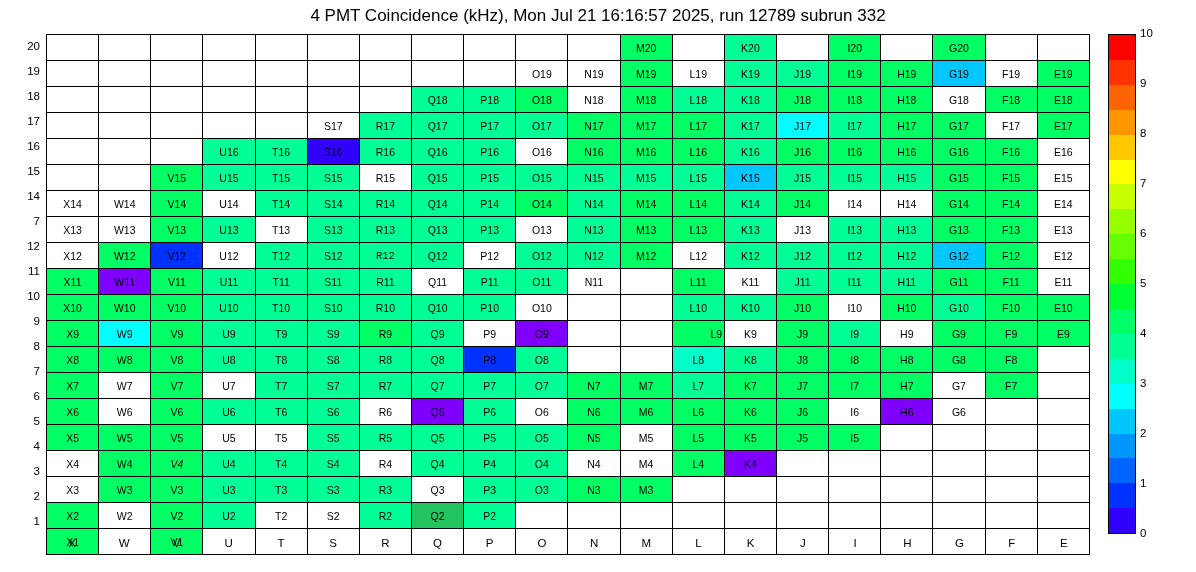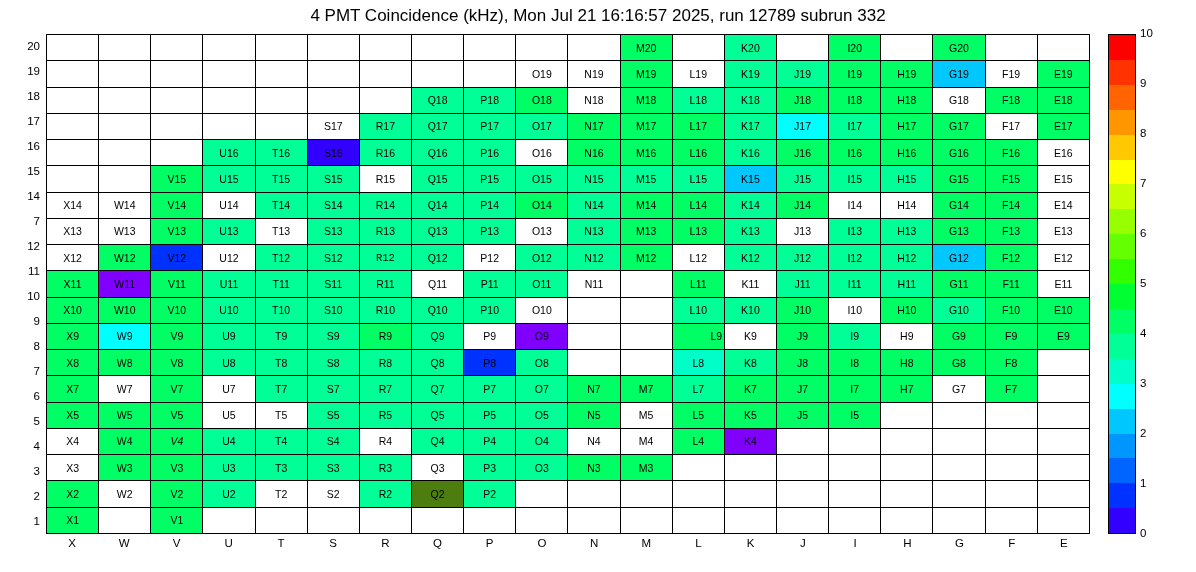--- a/index.html
+++ b/index.html
@@ -382,20 +382,42 @@
             <td style="background: rgb(0, 255, 150);">L7</td>
             <td style="background: rgb(0, 255, 100);">K7</td>
             <td style="background: rgb(0, 255, 100);">J7</td>
             <td style="background: rgb(0, 255, 100);">I7</td>
             <td style="background: rgb(0, 255, 100);">H7</td>
             <td style="background: rgb(255, 255, 255);">G7</td>
             <td style="background: rgb(0, 255, 100);">F7</td>
             <td style="background: rgb(255, 255, 255);"></td>
           </tr>
           <tr>
+            <td style="background: rgb(0, 255, 100);">X6</td>
+            <td style="background: rgb(255, 255, 255);">W6</td>
+            <td style="background: rgb(0, 255, 100);">V6</td>
+            <td style="background: rgb(0, 255, 150);">U6</td>
+            <td style="background: rgb(0, 255, 150);">T6</td>
+            <td style="background: rgb(0, 255, 150);">S6</td>
+            <td style="background: rgb(255, 255, 255);">R6</td>
+            <td style="background: rgb(127, 0, 255);">Q6</td>
+            <td style="background: rgb(0, 255, 150);">P6</td>
+            <td style="background: rgb(255, 255, 255);">O6</td>
+            <td style="background: rgb(0, 255, 100);">N6</td>
+            <td style="background: rgb(0, 255, 100);">M6</td>
+            <td style="background: rgb(0, 255, 100);">L6</td>
+            <td style="background: rgb(0, 255, 100);">K6</td>
+            <td style="background: rgb(0, 255, 100);">J6</td>
+            <td style="background: rgb(255, 255, 255);">I6</td>
+            <td style="background: rgb(127, 0, 255);">H6</td>
+            <td style="background: rgb(255, 255, 255);">G6</td>
+            <td style="background: rgb(255, 255, 255);"></td>
+            <td style="background: rgb(255, 255, 255);"></td>
+          </tr>
+          <tr>
             <td style="background: rgb(0, 255, 100);">X5</td>
             <td style="background: rgb(0, 255, 100);">W5</td>
             <td style="background: rgb(0, 255, 100);">V5</td>
             <td style="background: rgb(255, 255, 255);">U5</td>
             <td style="background: rgb(255, 255, 255);">T5</td>
             <td style="background: rgb(0, 255, 150);">S5</td>
             <td style="background: rgb(0, 255, 150);">R5</td>
             <td style="background: rgb(0, 255, 150);">Q5</td>
             <td style="background: rgb(0, 255, 150);">P5</td>
             <td style="background: rgb(0, 255, 150);">O5</td>
@@ -455,21 +477,21 @@
             <td style="background: rgb(255, 255, 255);"></td>
           </tr>
           <tr>
             <td style="background: rgb(0, 255, 100);">X2</td>
             <td style="background: rgb(255, 255, 255);">W2</td>
             <td style="background: rgb(0, 255, 100);">V2</td>
             <td style="background: rgb(0, 255, 150);">U2</td>
             <td style="background: rgb(255, 255, 255);">T2</td>
             <td style="background: rgb(255, 255, 255);">S2</td>
             <td style="background: rgb(0, 255, 150);">R2</td>
-            <td style="background: #4d7c0f;">Q2</td>
+            <td style="background: #22c55e;">Q2</td>
             <td style="background: rgb(0, 255, 150);">P2</td>
             <td style="background: rgb(255, 255, 255);"></td>
             <td style="background: rgb(255, 255, 255);"></td>
             <td style="background: rgb(255, 255, 255);"></td>
             <td style="background: rgb(255, 255, 255);"></td>
             <td style="background: rgb(255, 255, 255);"></td>
             <td style="background: rgb(255, 255, 255);"></td>
             <td style="background: rgb(255, 255, 255);"></td>
             <td style="background: rgb(255, 255, 255);"></td>
             <td style="background: rgb(255, 255, 255);"></td>

